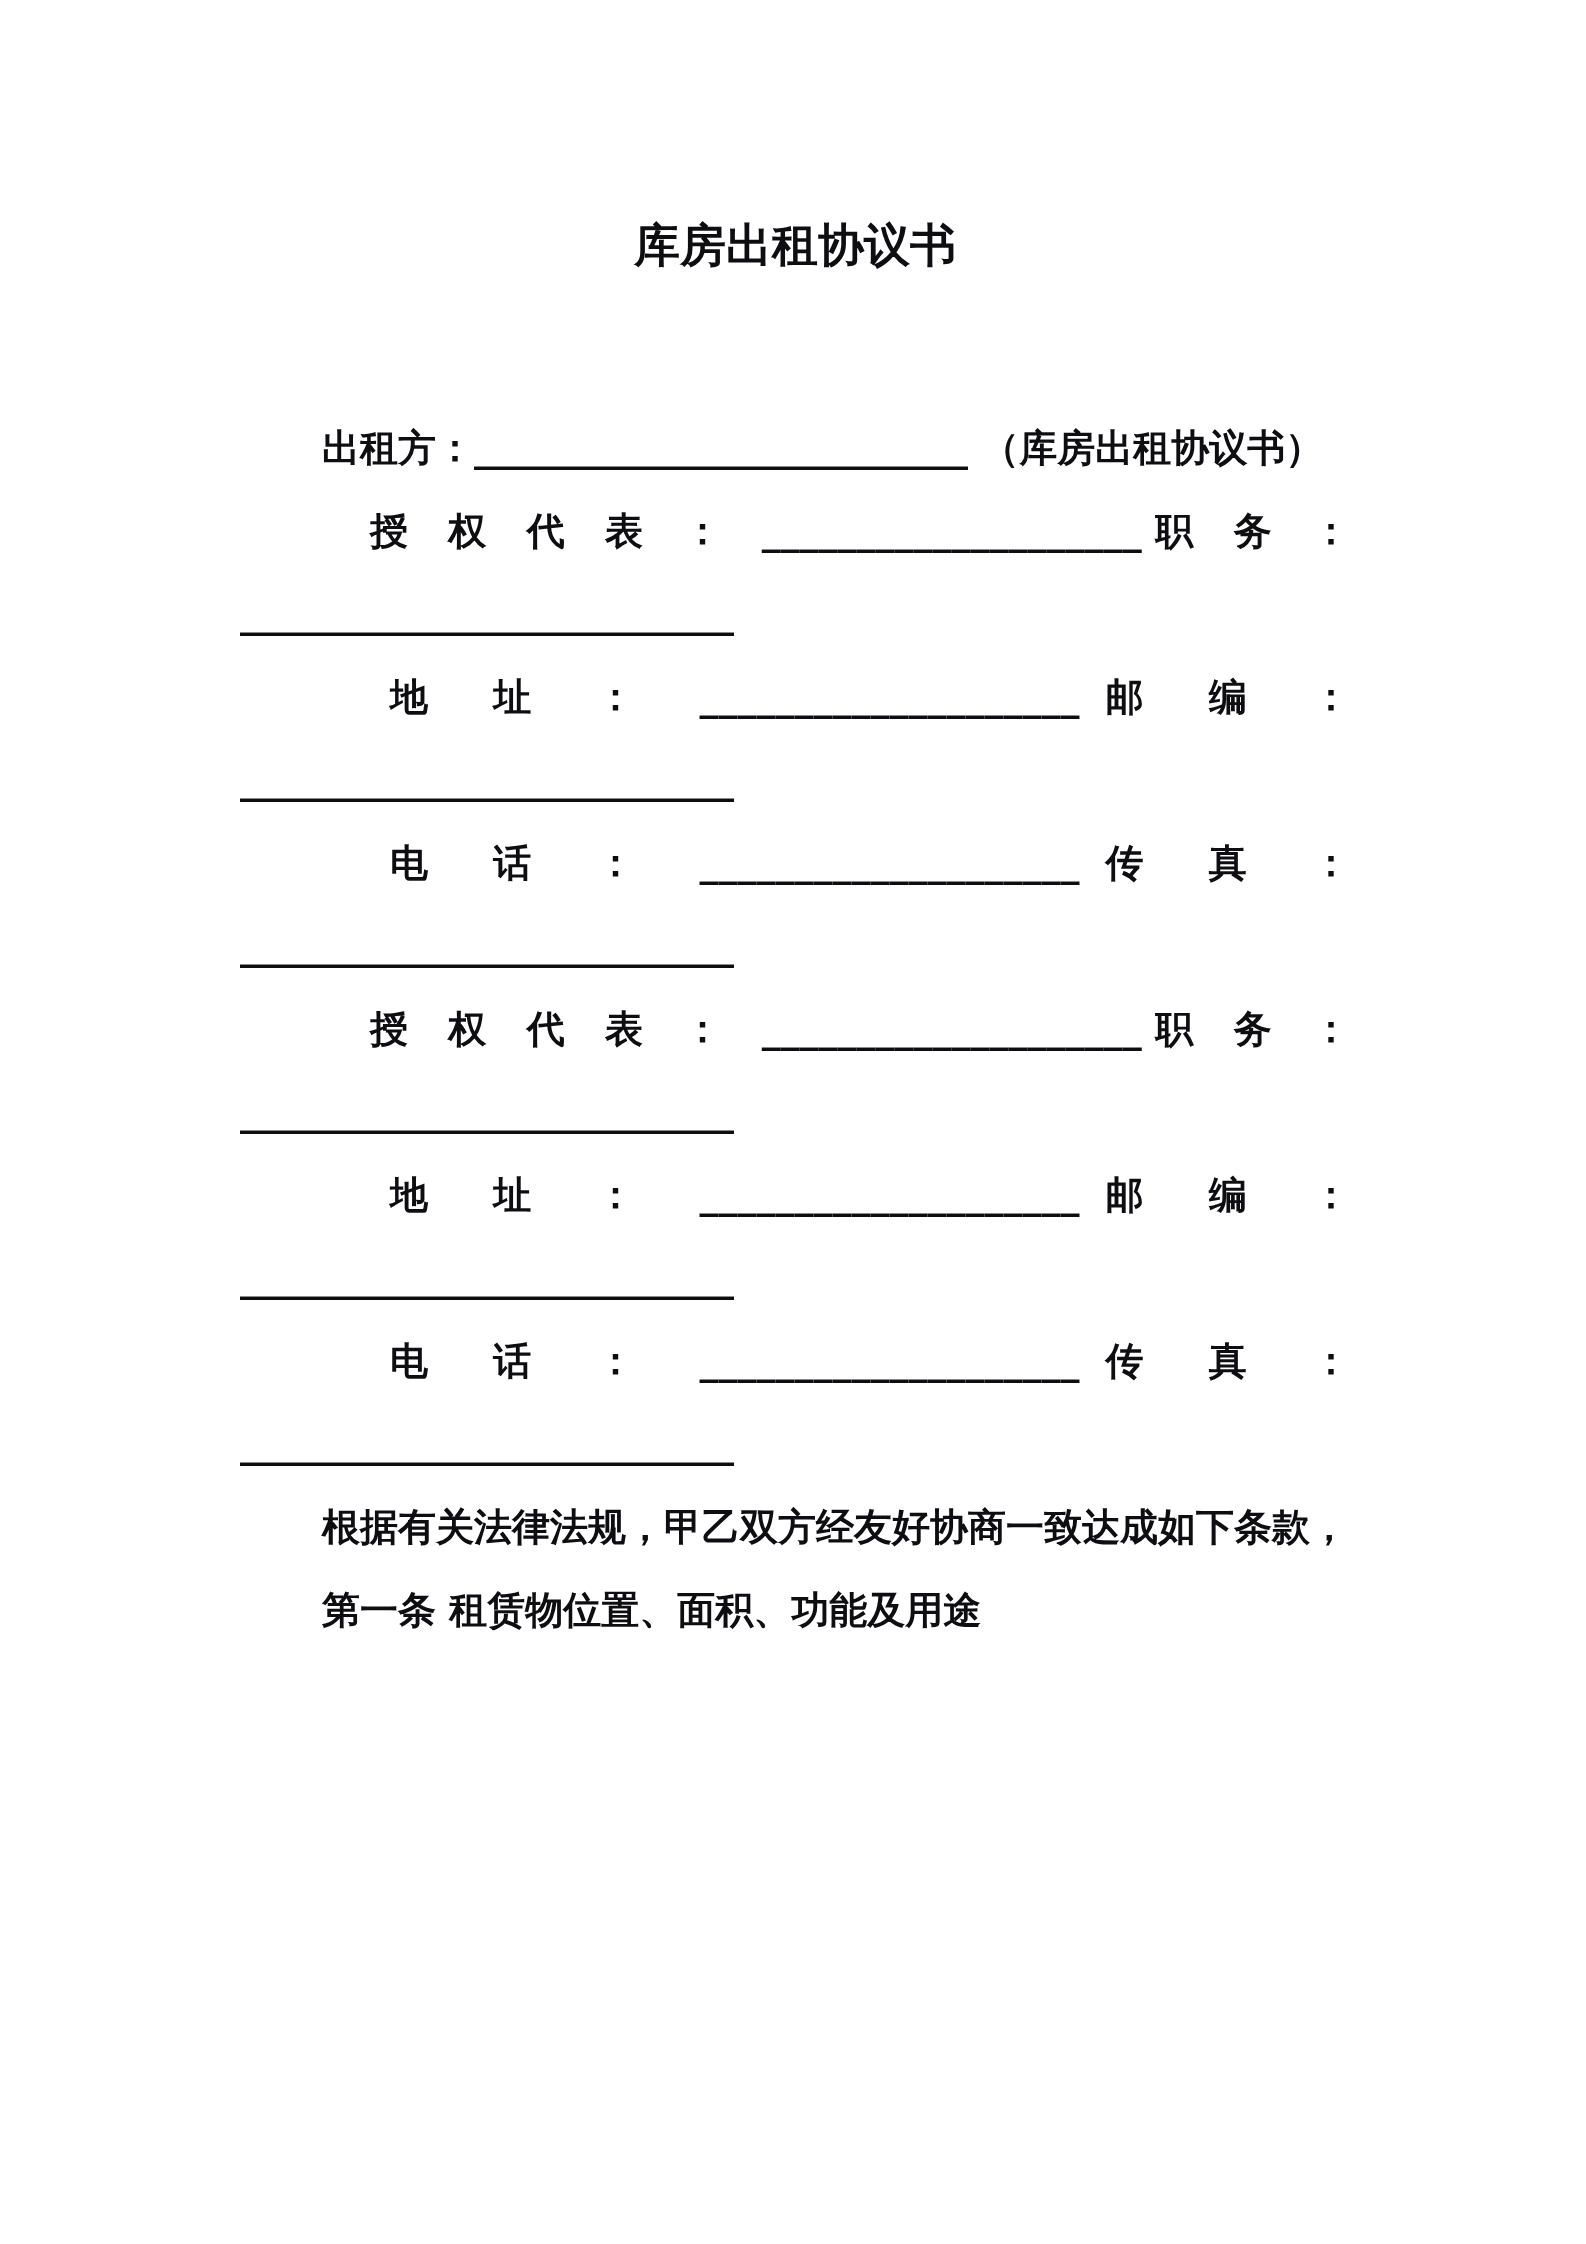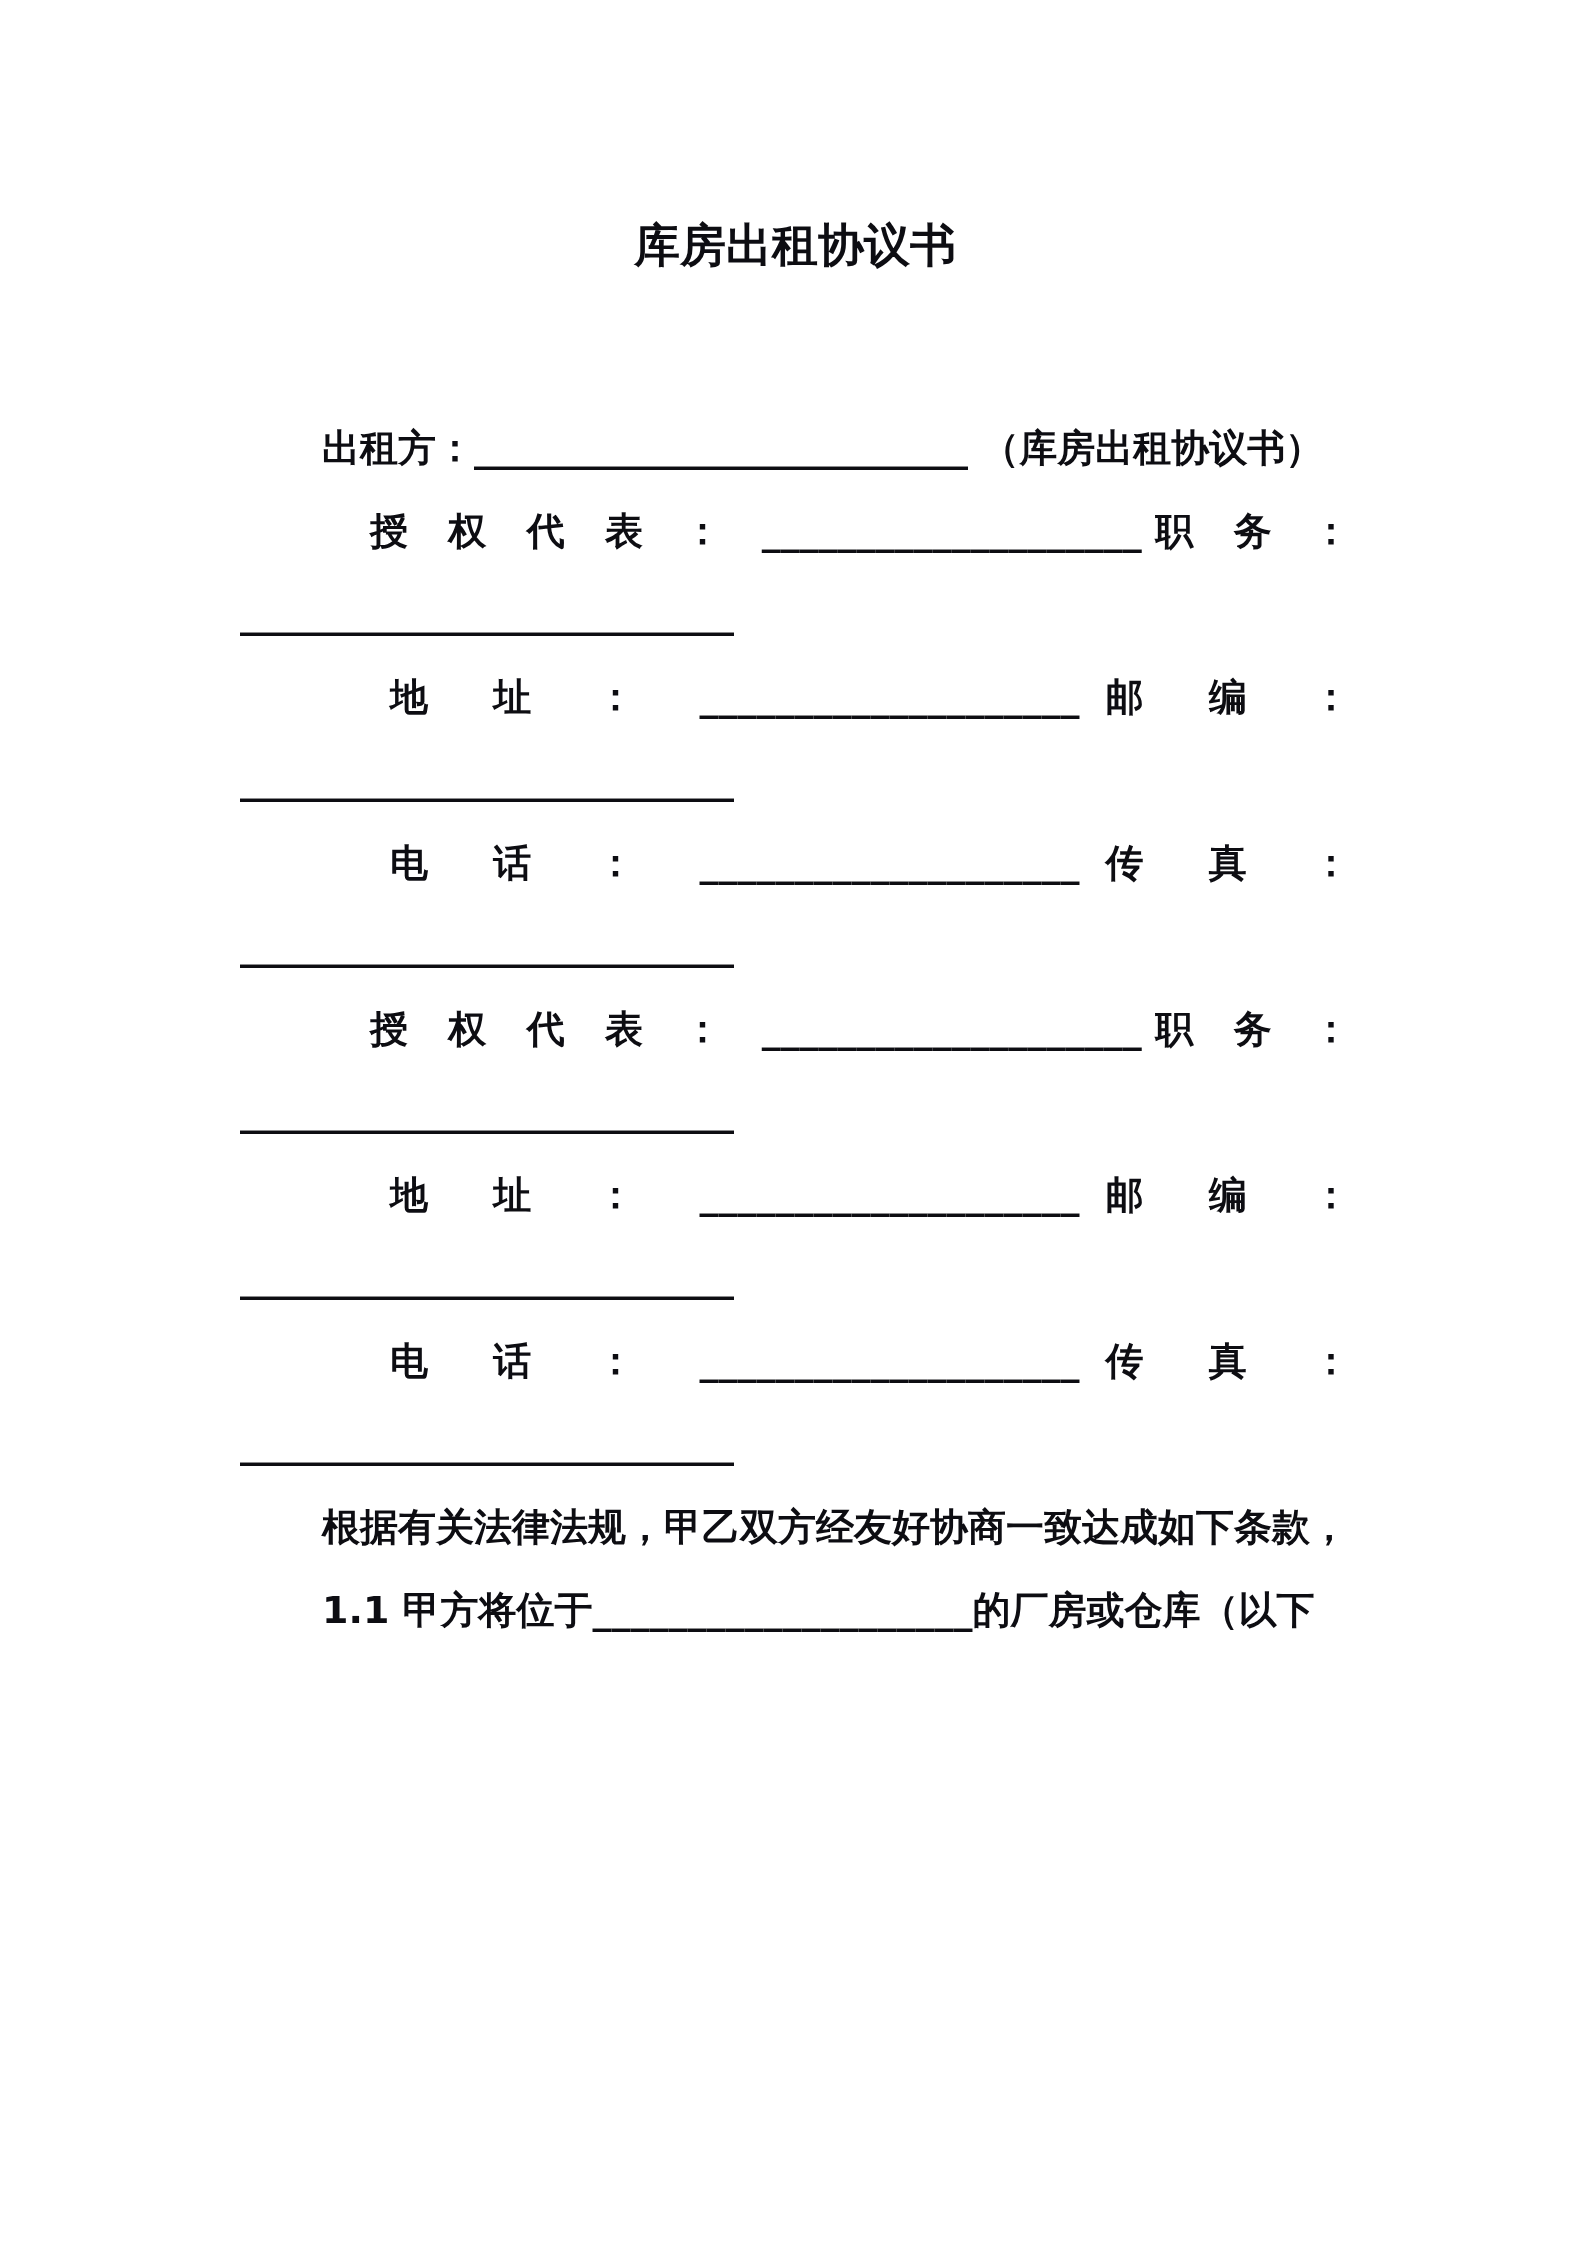--- a/index.html
+++ b/index.html
@@ -62,15 +62,15 @@
 
   <p class="ln just ind-rep">授 权 代 表 ：  ____________________职 务 ：</p>
   <p class="ln">__________________________</p>
   <p class="ln just ind-addr">地 址 ：  ____________________邮 编 ：</p>
   <p class="ln">__________________________</p>
   <p class="ln just ind-addr">电 话 ：  ____________________传 真 ：</p>
   <p class="ln">__________________________</p>
 
   <p class="ln ind2">根据有关法律法规，甲乙双方经友好协商一致达成如下条款，</p>
 
-  <p class="ln ind2">1.1 甲方将位于____________________的厂房或仓库（以下</p>
+  <p class="ln ind2">第一条 租赁物位置、面积、功能及用途</p>
 
 </div>
 
 </body></html>

